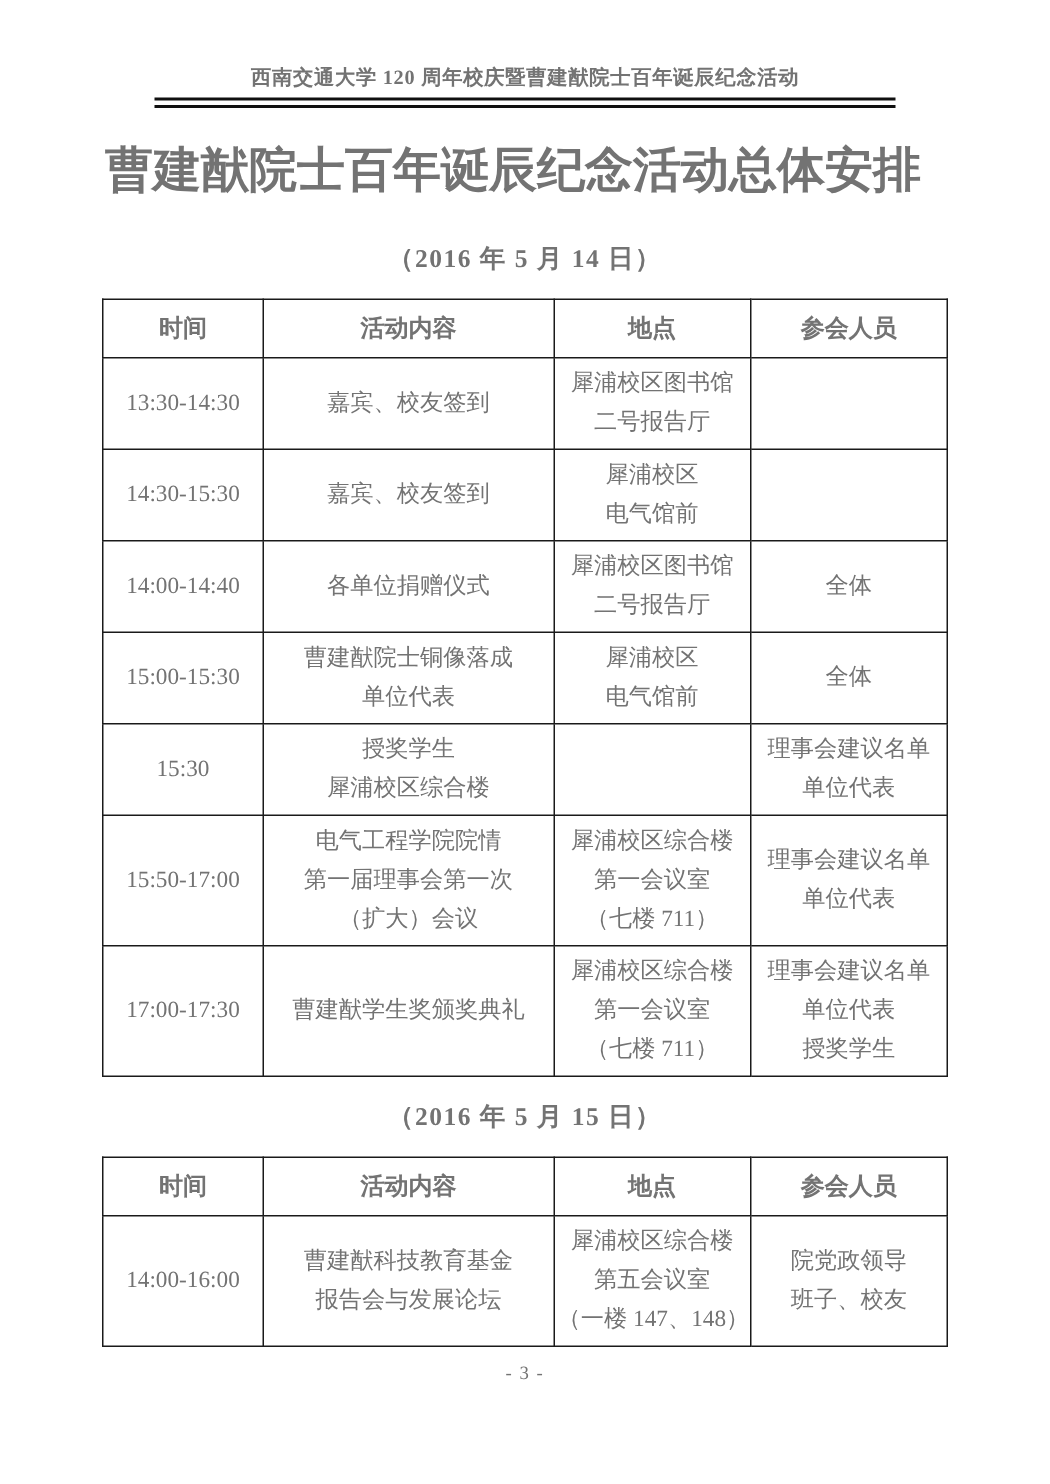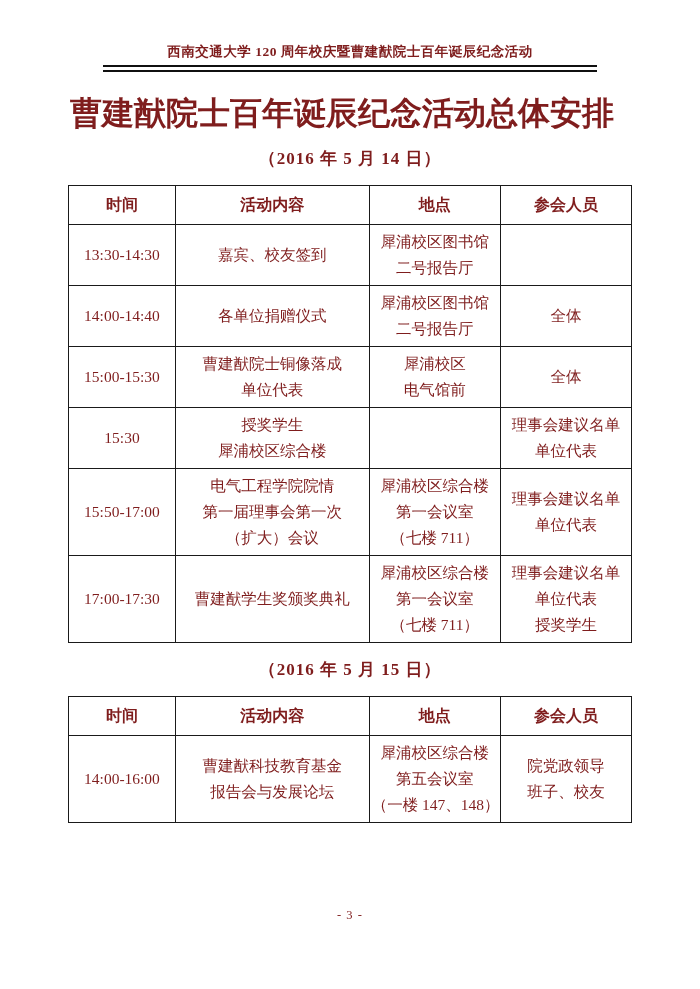--- a/index.html
+++ b/index.html
@@ -6,21 +6,21 @@
     margin: 0;
     padding: 0;
     background: #ffffff;
   }
   .page {
     position: relative;
     width: 700px;
     height: 989px;
     margin: 0 auto;
     background: #ffffff;
-    color: #7f1d1d;
+    color: #737373;
     font-family: "Liberation Serif", "DejaVu Serif", serif;
     overflow: hidden;
     box-sizing: border-box;
     padding-top: 44px;
   }
   .running-header {
     text-align: center;
     font-size: 13.5px;
     font-weight: 700;
     letter-spacing: 0.5px;
@@ -35,21 +35,21 @@
   }
   .doc-title {
     margin: 20px 16px 0 0;
     text-align: center;
     font-size: 32px;
     font-weight: 700;
     line-height: 42px;
     letter-spacing: 0px;
   }
   .date-heading {
-    margin-top: 14px;
+    margin-top: 28px;
     text-align: center;
     font-size: 17px;
     font-weight: 700;
     letter-spacing: 1px;
     line-height: 22px;
   }
   .date-heading.second {
     margin-top: 12px;
     text-align: center;
   }
@@ -130,20 +130,31 @@
             <td>
               <div class="cell-line">嘉宾、校友签到</div>
             </td>
             <td>
               <div class="cell-line">犀浦校区图书馆</div>
               <div class="cell-line">二号报告厅</div>
             </td>
             <td></td>
           </tr>
           <tr>
+            <td>14:30-15:30</td>
+            <td>
+              <div class="cell-line">嘉宾、校友签到</div>
+            </td>
+            <td>
+              <div class="cell-line">犀浦校区</div>
+              <div class="cell-line">电气馆前</div>
+            </td>
+            <td></td>
+          </tr>
+          <tr>
             <td>14:00-14:40</td>
             <td>
               <div class="cell-line">各单位捐赠仪式</div>
             </td>
             <td>
               <div class="cell-line">犀浦校区图书馆</div>
               <div class="cell-line">二号报告厅</div>
             </td>
             <td>
               <div class="cell-line">全体</div>

